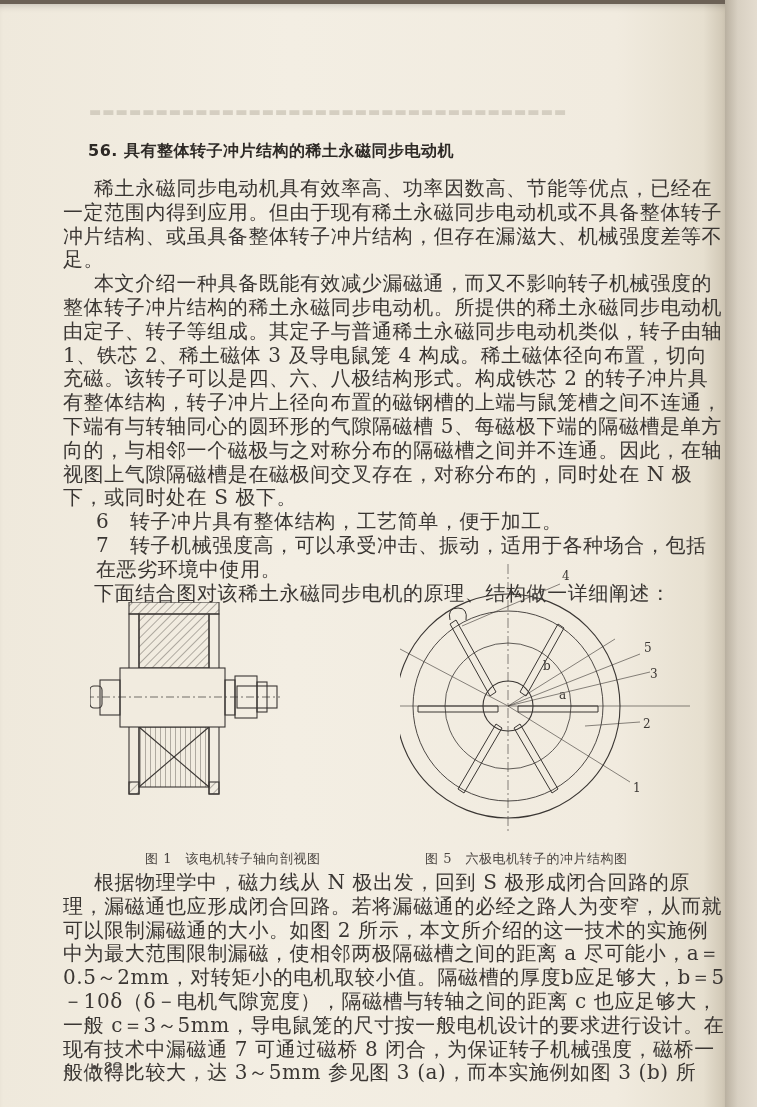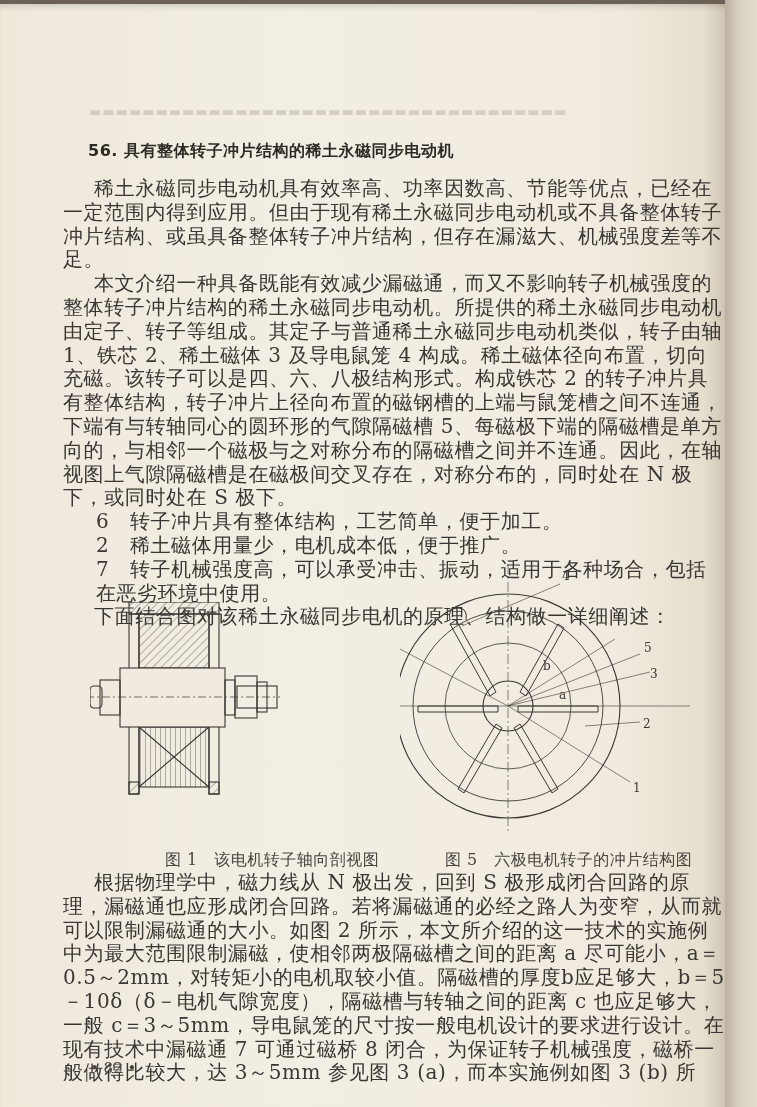--- a/index.html
+++ b/index.html
@@ -30,39 +30,38 @@
   }
   .body-text {
     position:absolute; left:63px; width:662px;
     font-size:20px; color:#3a3633; line-height:23.8px; letter-spacing:0.6px;
   }
   .body-text p { margin:0; }
   .indent { text-indent:31px; }
   .list-item { padding-left:33px; }
   .fig { position:absolute; }
   .caption {
-    position:absolute; font-size:16px; color:#4a4541; white-space:nowrap; letter-spacing:0.5px;margin-left:20px;
+    position:absolute; font-size:13px; color:#4a4541; white-space:nowrap; letter-spacing:0.5px;
   }
   .pageno { position:absolute; left:90px; top:1043px; font-size:15px; color:#4a4541;margin-top:12px; }
 </style>
 </head>
 <body>
 
 <div class="topedge"></div>
 <div class="page">
 
   <div class="ghost" style="left:88px; top:100px;">▬▬▬▬▬▬▬▬▬▬▬▬▬▬▬▬▬▬▬▬▬▬▬▬▬▬▬▬▬▬▬▬▬▬▬▬</div>
 
   <h1 class="title">56. 具有整体转子冲片结构的稀土永磁同步电动机</h1>
 
   <div class="body-text" style="top:173px;">
     <p class="indent">稀土永磁同步电动机具有效率高、功率因数高、节能等优点，已经在一定范围内得到应用。但由于现有稀土永磁同步电动机或不具备整体转子冲片结构、或虽具备整体转子冲片结构，但存在漏滋大、机械强度差等不足。</p>
     <p class="indent">本文介绍一种具备既能有效减少漏磁通，而又不影响转子机械强度的整体转子冲片结构的稀土永磁同步电动机。所提供的稀土永磁同步电动机由定子、转子等组成。其定子与普通稀土永磁同步电动机类似，转子由轴 1、铁芯 2、稀土磁体 3 及导电鼠笼 4 构成。稀土磁体径向布置，切向充磁。该转子可以是四、六、八极结构形式。构成铁芯 2 的转子冲片具有整体结构，转子冲片上径向布置的磁钢槽的上端与鼠笼槽之间不连通，下端有与转轴同心的圆环形的气隙隔磁槽 5、每磁极下端的隔磁槽是单方向的，与相邻一个磁极与之对称分布的隔磁槽之间并不连通。因此，在轴视图上气隙隔磁槽是在磁极间交叉存在，对称分布的，同时处在 N 极下，或同时处在 S 极下。</p>
     <p class="list-item">6　转子冲片具有整体结构，工艺简单，便于加工。</p>
-    <p class="list-item">2　稀土磁体用量少，电机成本低，便于推广。</p>
     <p class="list-item">7　转子机械强度高，可以承受冲击、振动，适用于各种场合，包括在恶劣环境中使用。</p>
     <p class="indent">下面结合图对该稀土永磁同步电机的原理、结构做一详细阐述：</p>
   </div>
 
   <svg class="fig" style="left:90px; top:598px;" width="190" height="210" viewBox="0 0 190 210">
     <defs>
       <pattern id="hatch" width="6" height="6" patternUnits="userSpaceOnUse" patternTransform="rotate(45)">
         <line x1="0" y1="0" x2="0" y2="6" stroke="#4a4541" stroke-width="0.8"></line>
       </pattern>
       <pattern id="vert" width="5" height="6" patternUnits="userSpaceOnUse">

